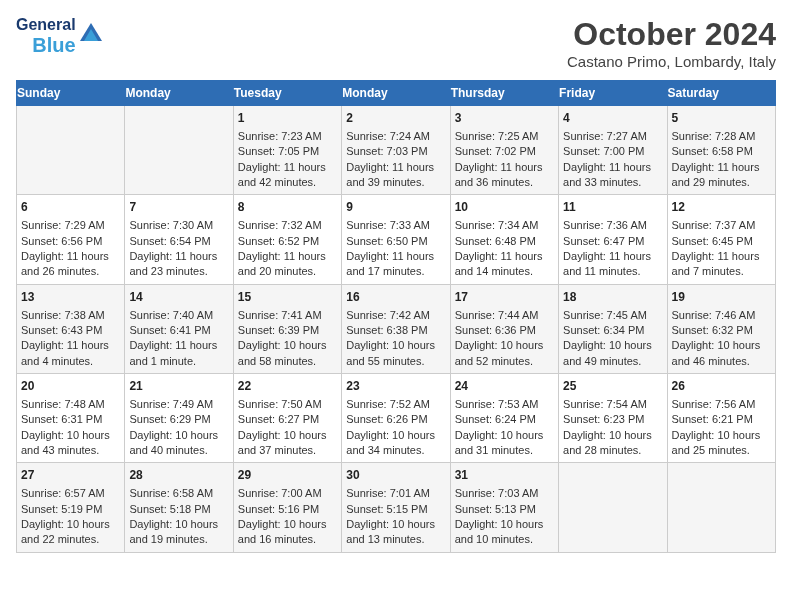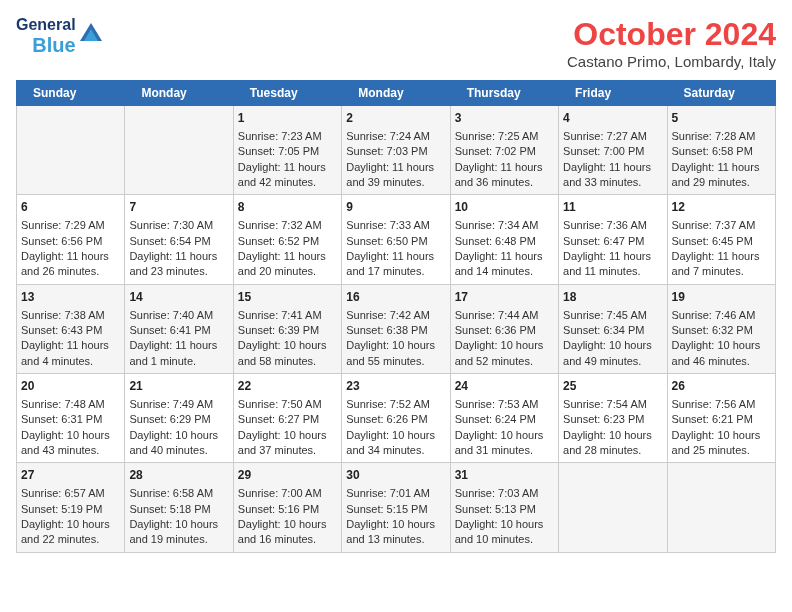--- a/index.html
+++ b/index.html
@@ -20,36 +20,36 @@
       display: flex;
       flex-direction: column;
       align-items: flex-start;
     }
     .title-area {
       text-align: right;
     }
     .month-title {
       font-size: 32px;
       font-weight: bold;
-      color: #ef4444;
+      color: #404040;
       margin-left: 37px;
     }
     .location-title {
       font-size: 15px;
       color: #444;
     }
     .calendar {
       width: 100%;
       border-collapse: collapse;
       font-size: 11px;
     }
     .calendar thead tr th {
       background-color: #2e6db4;
       color: #fff;
-      padding: 5px 16px;
+      padding: 5px 0;
       text-align: left;
       font-size: 12px;
       font-weight: bold;
       border: 1px solid #2e6db4;
     }
     .calendar tbody tr td {
       border: 1px solid #ccc;
       vertical-align: top;
       padding: 4px;
       width: 108px;

